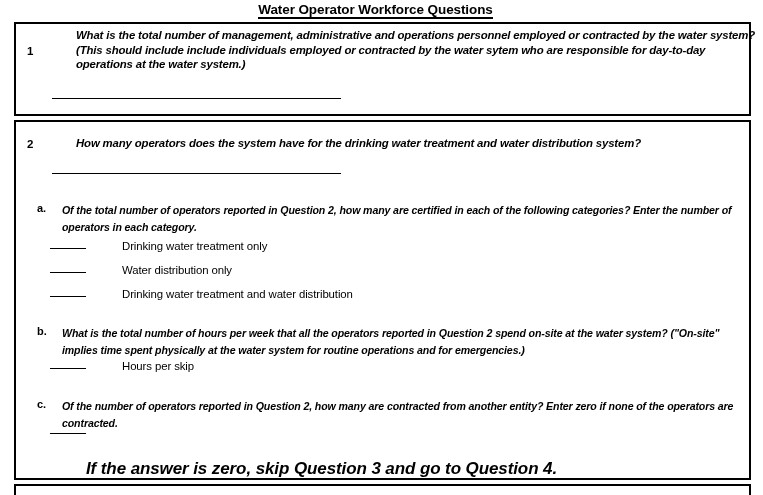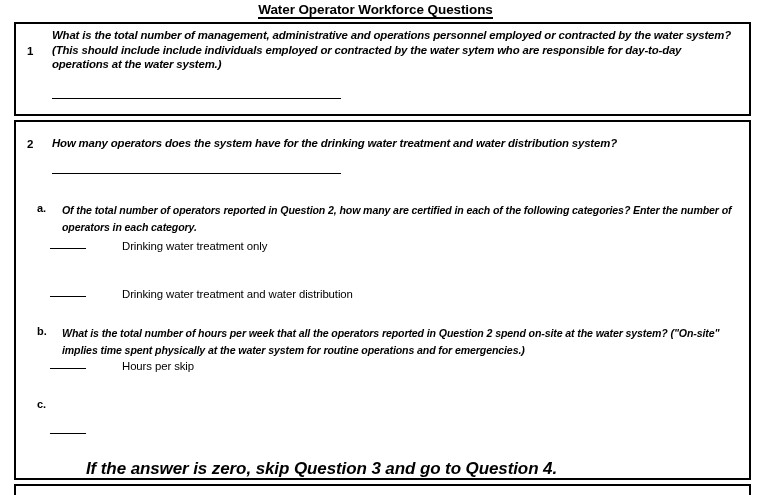--- a/index.html
+++ b/index.html
@@ -61,20 +61,21 @@
     font-style: normal;
     line-height: 1.0;
   }
   .qtext {
     position: absolute;
     font-size: 11.4px;
     font-weight: bold;
     font-style: italic;
     line-height: 14.6px;
     letter-spacing: -0.15px;
+    margin-left: 24px;
   }
 
   
   #q1-num  { left: 27px; top: 46px; }
   #q1-text { left: 52px; top: 28px; width: 682px; }
   #q1-blank {
     position: absolute;
     left: 52px;
     top: 98px;
     width: 289px;
@@ -175,34 +176,39 @@
   <div class="qtext" id="q2-text">How many operators does the system have for the drinking water treatment and water distribution system?</div>
   <div id="q2-blank"></div>
 
   <div class="sub-letter" id="sub-a-letter">a.</div>
   <div class="sub-text" id="sub-a-text">Of the total number of operators reported in Question 2, how many are certified in each of the following categories? Enter the number of operators in each category.</div>
 
   <div class="blank-row" id="row-a1">
     <span class="blank-line"></span>
     <span class="blank-label">Drinking water treatment only</span>
   </div>
+  <div class="blank-row" id="row-a2">
+    <span class="blank-line"></span>
+    <span class="blank-label">Water distribution only</span>
+  </div>
   <div class="blank-row" id="row-a3">
     <span class="blank-line"></span>
     <span class="blank-label">Drinking water treatment and water distribution</span>
   </div>
 
   <div class="sub-letter" id="sub-b-letter">b.</div>
   <div class="sub-text" id="sub-b-text">What is the total number of hours per week that all the operators reported in Question 2 spend on-site at the water system? ("On-site" implies time spent physically at the water system for routine operations and for emergencies.)</div>
 
   <div class="blank-row" id="row-b1">
     <span class="blank-line"></span>
     <span class="blank-label">Hours per skip</span>
   </div>
 
   <div class="sub-letter" id="sub-c-letter">c.</div>
+  <div class="sub-text" id="sub-c-text">Of the number of operators reported in Question 2, how many are contracted from another entity? Enter zero if none of the operators are contracted.</div>
 
   <div class="blank-row" id="row-c1">
     <span class="blank-line"></span>
   </div>
 
   <div class="note" id="note-c">If the answer is zero, skip Question 3 and go to Question 4.</div>
 
   <div class="qbox" id="box-q3"></div>
 
 </div>

